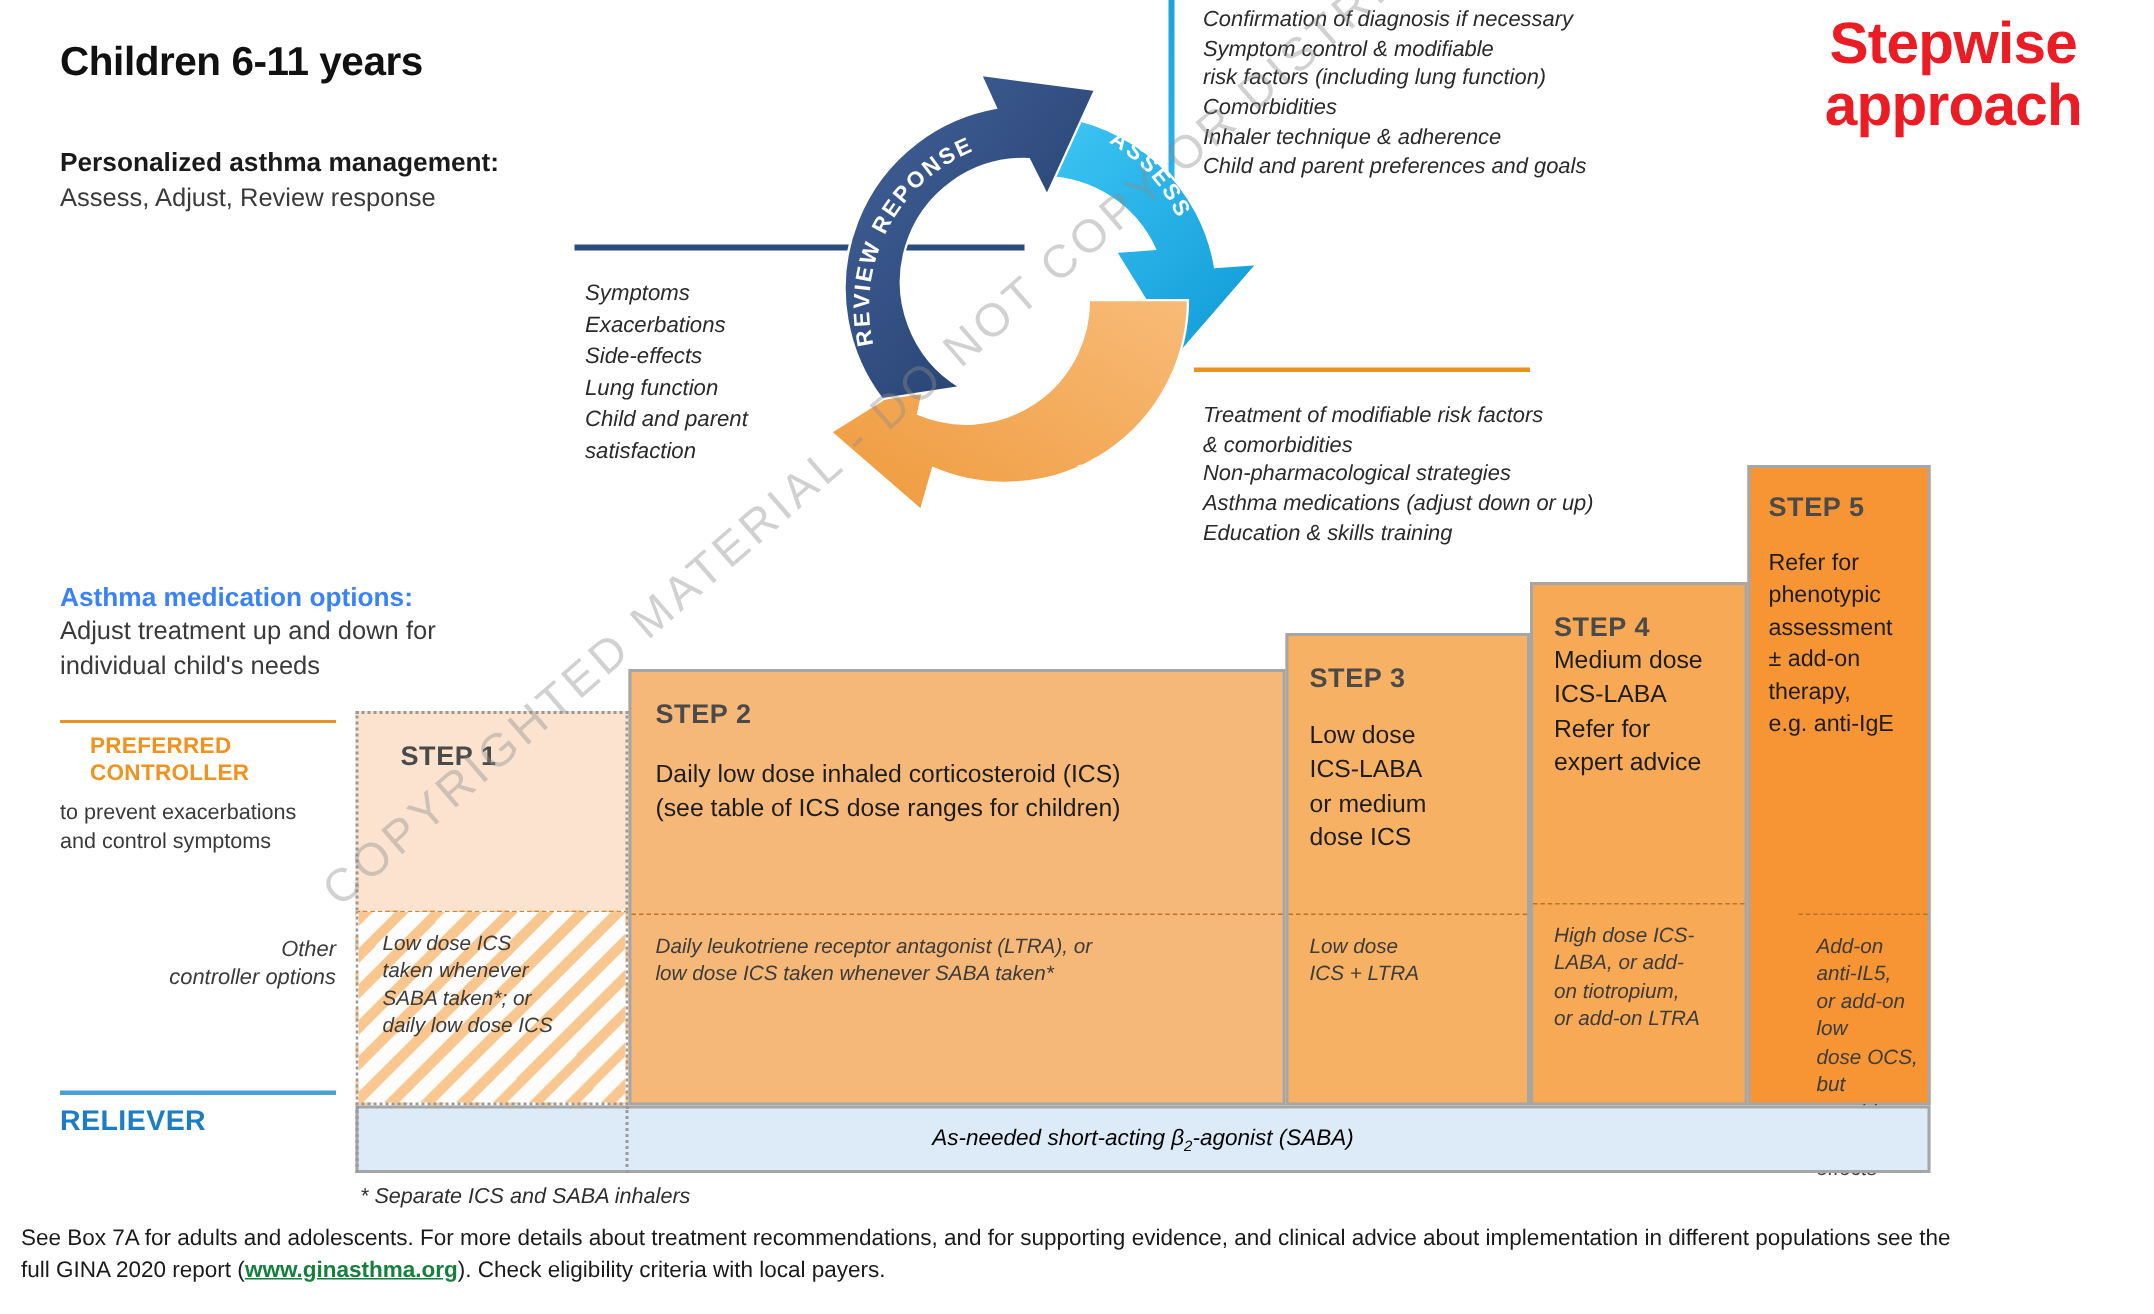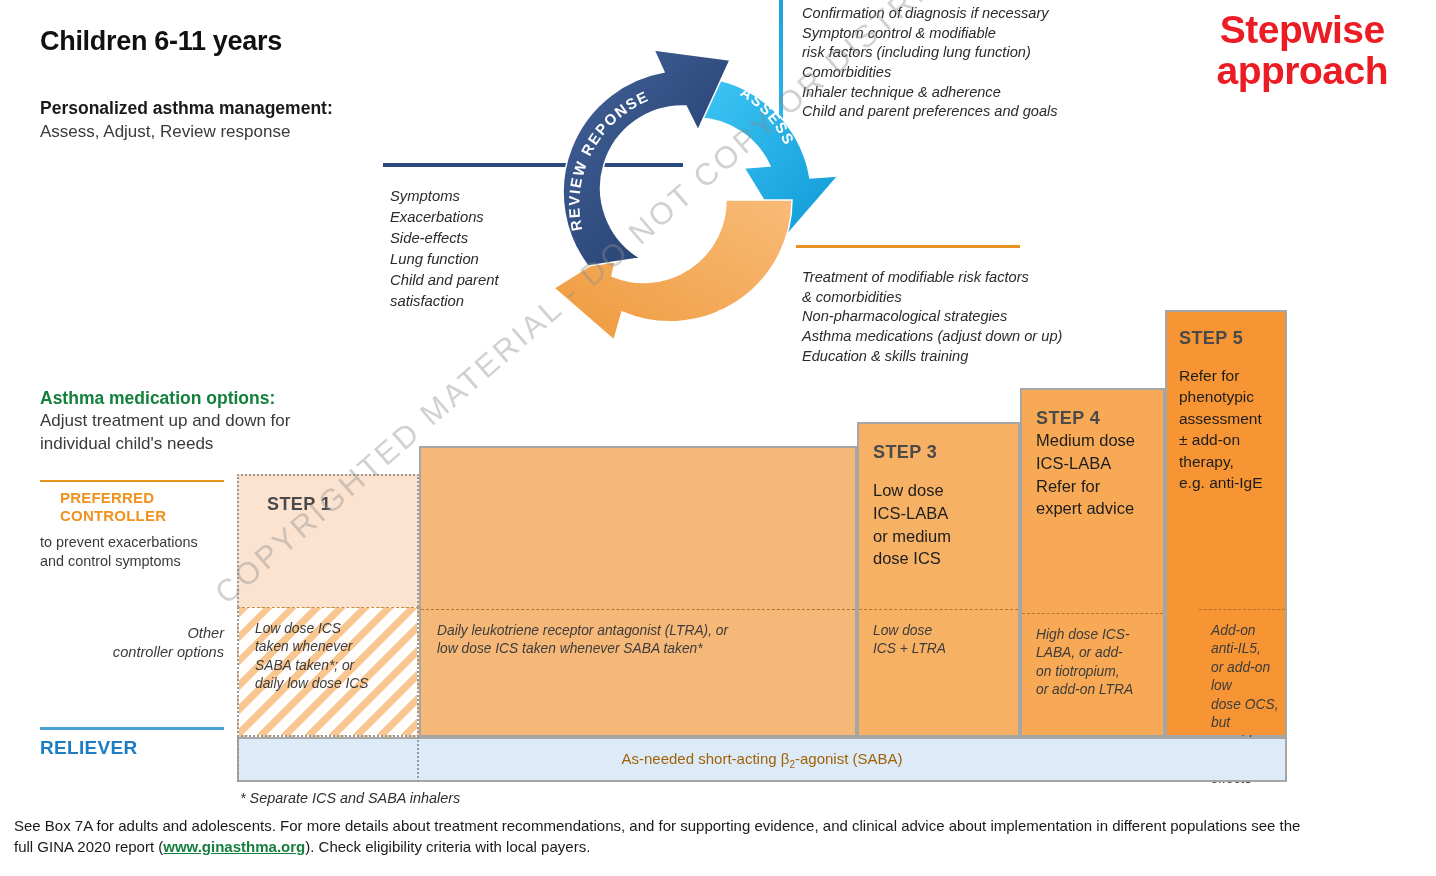--- a/index.html
+++ b/index.html
@@ -71,21 +71,21 @@
   #cycle svg { display:block; }
   .arrow-label {
     font-size: 15px; font-weight: bold; fill: #ffffff;
     letter-spacing: 1.6px;
     font-family: "Liberation Sans", sans-serif;
   }
 
   
   #amo-heading {
     left: 40px; top: 388px;
-    font-size: 17.5px; font-weight: bold; color: #15803d;
+    font-size: 17.5px; font-weight: bold; color: #3b82f6;
   }
   #amo-sub {
     left: 40px; top: 410px;
     font-size: 17px; line-height: 1.35; color: #3a3a3a;
   }
 
   
   #pc-rule {
     left: 40px; top: 480px; width: 184px; height: 2px; background: #e8921f;
   }
@@ -160,21 +160,21 @@
   #reliever-bar {
     position: absolute;
     left: 0; width: 1050px;
     top: 427px; height: 45px;
     background: #dcebf7;
     border: 2px solid #a6a6a6;
     box-sizing: border-box;
     display: flex; align-items: center; justify-content: center;
   }
   #reliever-text {
-    font-size: 15px; color: #a16207;
+    font-size: 15px; font-style: italic; color: #000000;
   }
   #reliever-text sub { font-size: 10px; }
 
   #step1-reliever-overlay {
     position:absolute; left:0; top:427px; width:182px; height:45px;
     border-left: 2.5px dotted #9a9a9a;
     border-right: 2.5px dotted #9a9a9a;
     box-sizing: border-box;
     pointer-events:none;
   }
@@ -345,20 +345,27 @@
     </div>
     <div class="step-other" id="step1-other" style="top:133px; height:130px; padding:12px 10px 0 16px;">
       <div class="other-body">Low dose ICS</div>
       <div class="other-body">taken whenever</div>
       <div class="other-body">SABA taken*; or</div>
       <div class="other-body">daily low dose ICS</div>
     </div>
   </div>
 
   <div class="step-col solid-box step2-fill" style="left:182px; top:136px; width:438px; height:291px;">
+    <div class="step-main" style="height:161px; padding:18px 14px 0 16px;">
+      <div class="step-label">STEP 2</div>
+      <div class="step-body" style="margin-top:18px;">
+        <div>Daily low dose inhaled corticosteroid (ICS)</div>
+        <div>(see table of ICS dose ranges for children)</div>
+      </div>
+    </div>
     <div class="step-other other-divider" style="top:161px; height:130px; padding:12px 10px 0 16px;">
       <div class="other-body">Daily leukotriene receptor antagonist (LTRA), or</div>
       <div class="other-body">low dose ICS taken whenever SABA taken*</div>
     </div>
   </div>
 
   <div class="step-col solid-box step3-fill" style="left:620px; top:112px; width:163px; height:315px;">
     <div class="step-main" style="height:185px; padding:18px 10px 0 14px;">
       <div class="step-label">STEP 3</div>
       <div class="step-body" style="margin-top:16px;">
@@ -377,21 +384,21 @@
   <div class="step-col solid-box step4-fill" style="left:783px; top:78px; width:145px; height:349px;">
     <div class="step-main" style="height:219px; padding:18px 8px 0 14px;">
       <div class="step-label">STEP 4</div>
       <div class="step-body" style="">
         <div>Medium dose</div>
         <div>ICS-LABA</div>
         <div>Refer for</div>
         <div>expert advice</div>
       </div>
     </div>
-    <div class="step-other other-divider" style="top:223px; height:130px; padding:12px 6px 0 14px;">
+    <div class="step-other other-divider" style="top:212px; height:130px; padding:12px 6px 0 14px;">
       <div class="other-body">High dose ICS-</div>
       <div class="other-body">LABA, or add-</div>
       <div class="other-body">on tiotropium,</div>
       <div class="other-body">or add-on LTRA</div>
     </div>
   </div>
 
   <div class="step-col solid-box step5-fill" style="left:928px; top:0px; width:122px; height:427px;">
     <div class="step-main" style="height:297px; padding:16px 6px 0 12px;">
       <div class="step-label">STEP 5</div>

